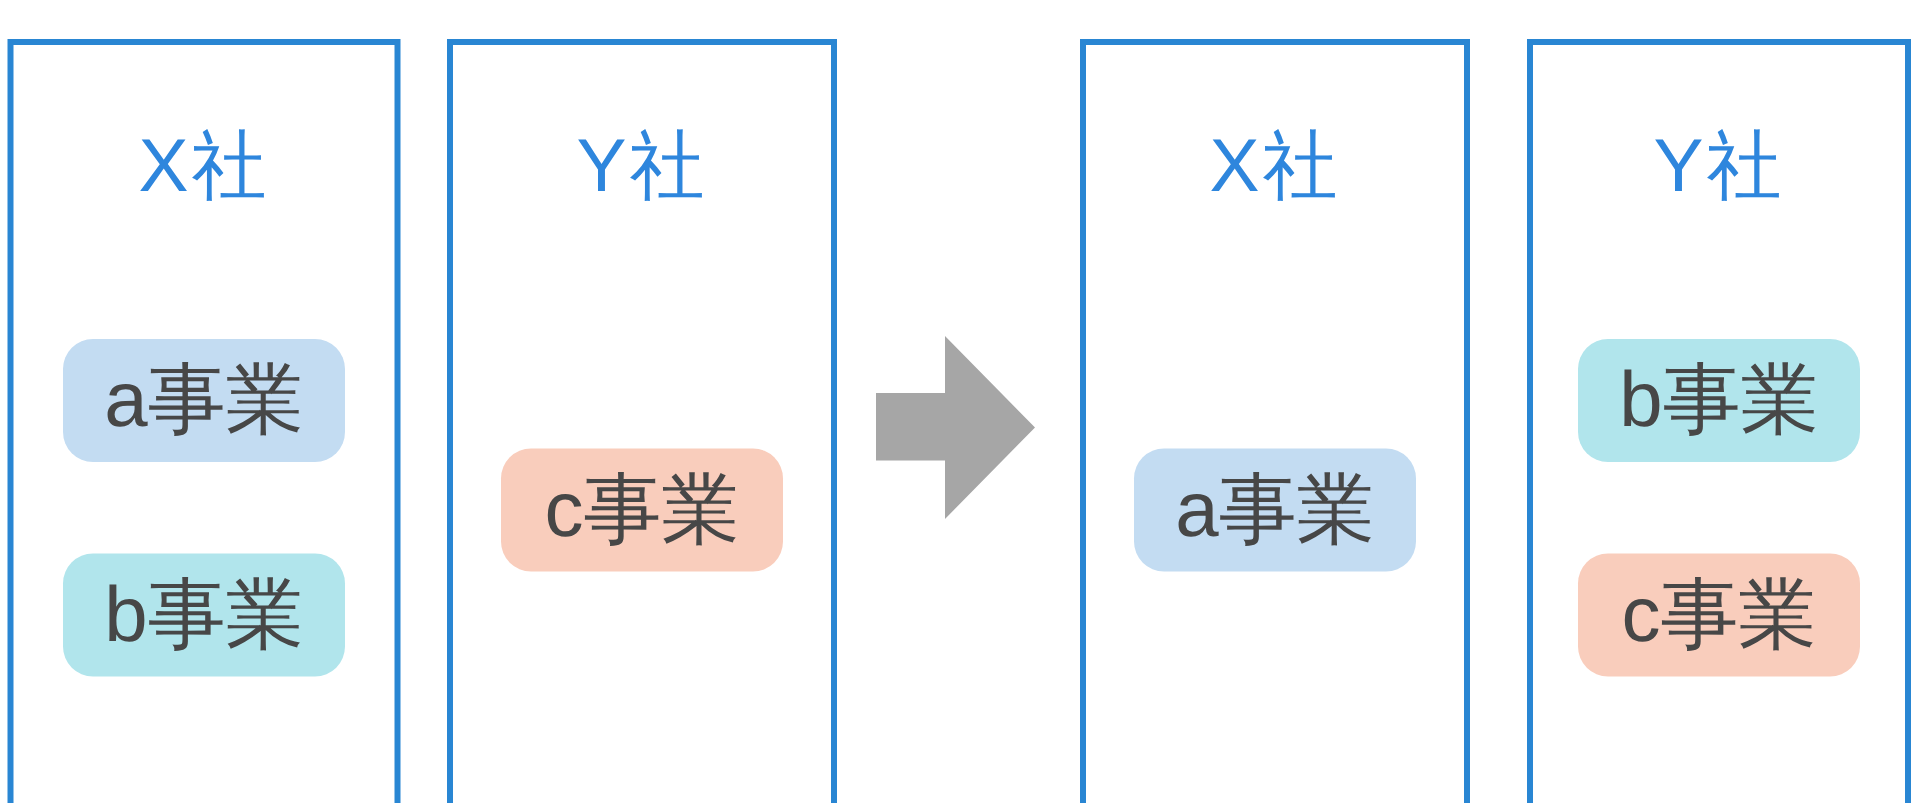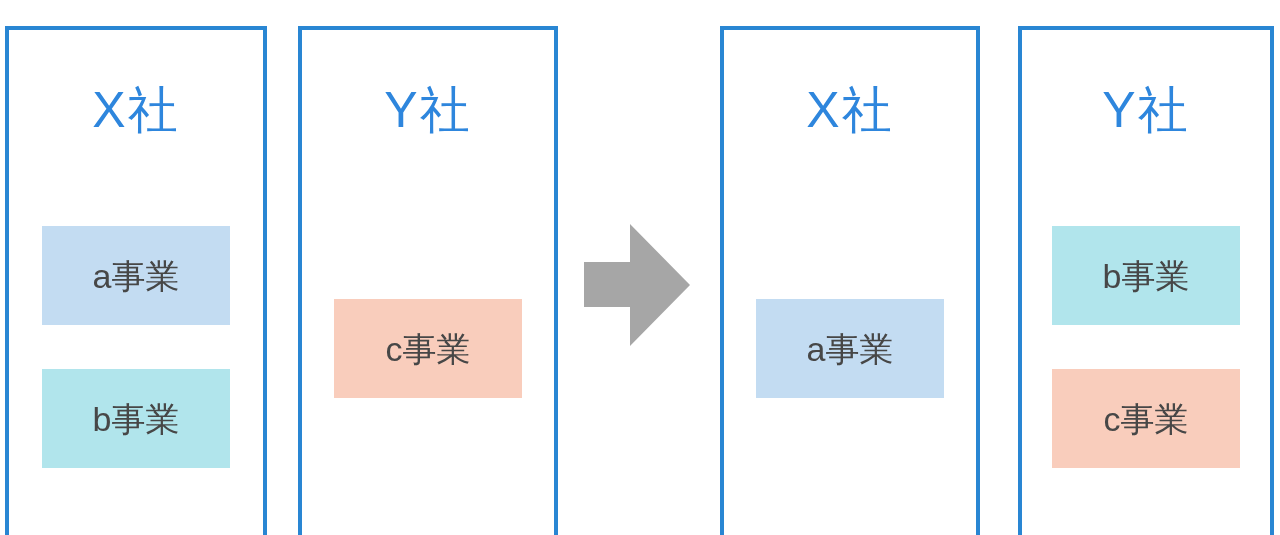--- a/index.html
+++ b/index.html
@@ -37,28 +37,29 @@
     line-height: 1.15;
     letter-spacing: 2px;
     color: var(--title-color, #2e86dd);
   }
 
   .biz-box {
     position: absolute;
     left: 50%;
     transform: translateX(-50%);
     width: 188px;
-    height: 99px;
+    height: 82px;
     display: flex;
     align-items: center;
     justify-content: center;
-    font-size: 34px;
+    font-size: 52px;
     line-height: 1;
     color: var(--label-color, #474747);
     white-space: nowrap;
+    border-radius: 20px;
   }
   .pos-upper  { top: 196px; }
   .pos-lower  { top: 339px; }
   .pos-middle { top: 269px; }
 
   .arrow-wrap {
     position: absolute;
     left: 584px;
     top: 205px;
     width: 106px;

